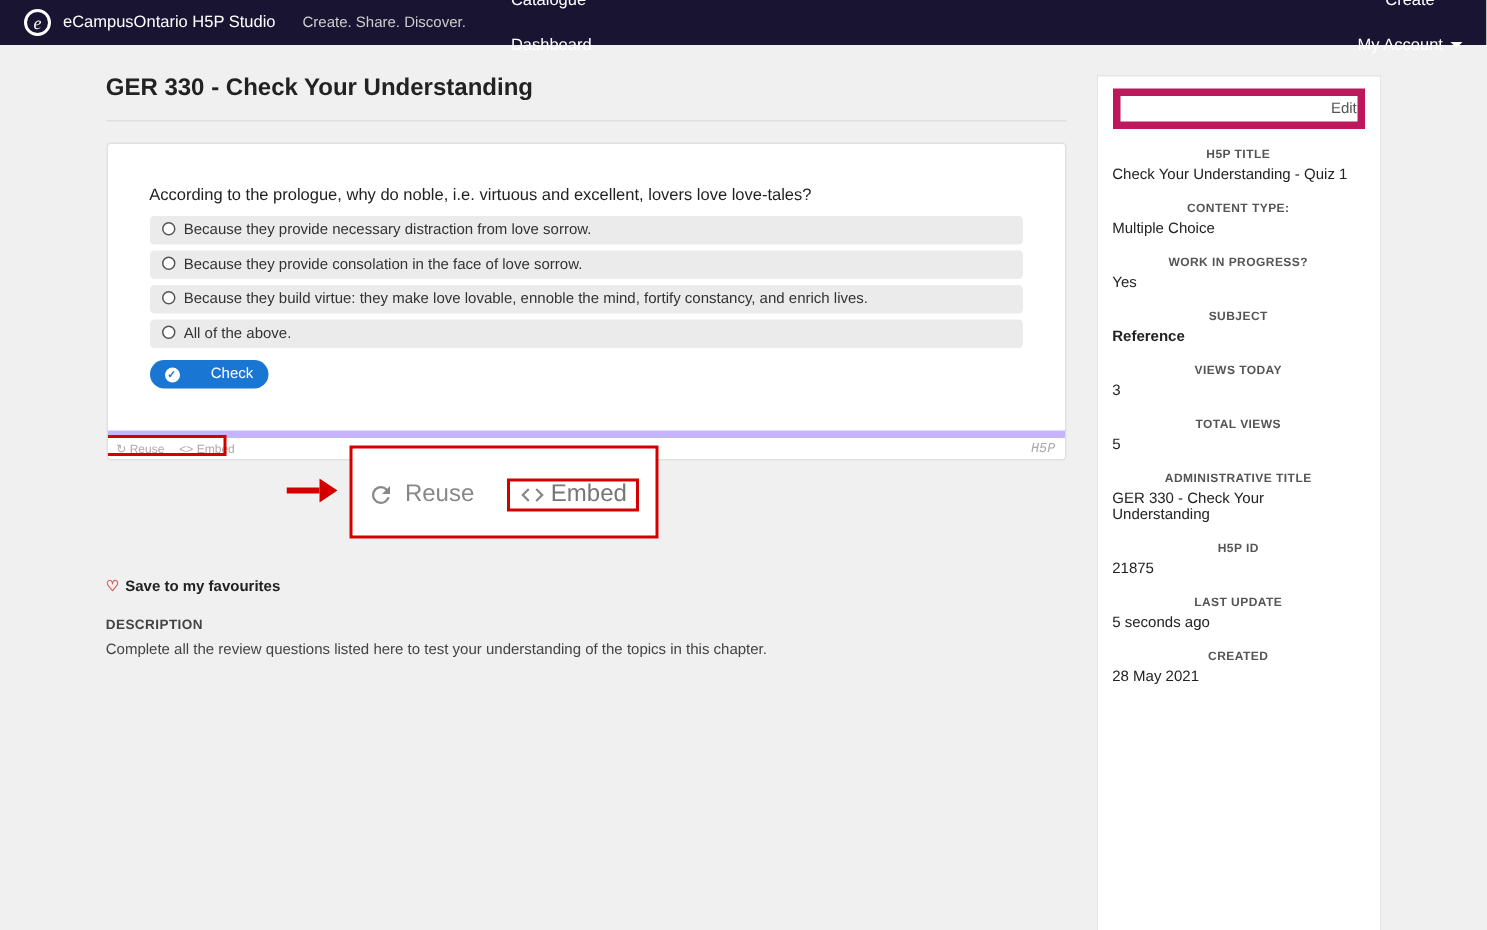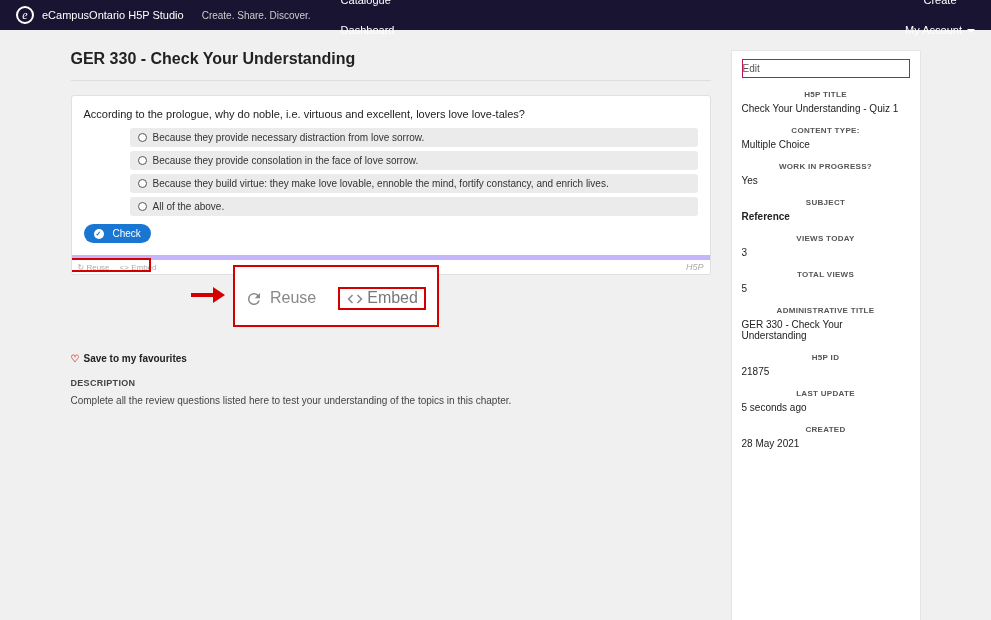--- a/index.html
+++ b/index.html
@@ -18,29 +18,29 @@
     
     .page { max-width: 870px; margin: 0 auto; display: flex; gap: 20px; padding: 20px 10px; align-items: flex-start; }
     .main { flex: 1; }
     .sidebar { width: 190px; background: #fff; border: 1px solid #e5e5e5; padding: 8px 10px 200px; }
 
     .page-title { font-size: 16px; font-weight: 700; color: #222; margin-bottom: 12px; }
     .title-rule { border: none; border-top: 1px solid #ddd; margin-bottom: 14px; }
 
     
     .quiz-card { background: #fff; border: 1px solid #e0e0e0; border-radius: 3px; padding: 0; overflow: hidden; }
-    .quiz-inner { padding: 12px; }
+    .quiz-inner { padding: 28px; }
     .question { font-size: 11px; color: #222; margin-bottom: 8px; }
     .options { display: flex; flex-direction: column; gap: 4px; }
-    .option { background: #ebebeb; border-radius: 3px; padding: 4px 8px; display: flex; align-items: center; gap: 6px; font-size: 10px; color: #333; cursor: pointer; margin-left: 46px; }
+    .option { background: #ebebeb; border-radius: 3px; padding: 4px 8px; display: flex; gap: 6px; font-size: 10px; color: #333; cursor: pointer; }
     .radio-dot { width: 9px; height: 9px; border: 1.5px solid #555; border-radius: 50%; flex-shrink: 0; background: #fff; }
-    .check-btn { margin-top: 8px; background: #1976d2; color: #fff; border: none; border-radius: 12px; padding: 4px 10px; font-size: 10px; display: inline-flex; align-items: center; gap: 9px; cursor: pointer; }
+    .check-btn { margin-top: 8px; background: #1976d2; color: #fff; border: none; border-radius: 12px; padding: 4px 10px; font-size: 10px; display: inline-flex; align-items: center; gap: 21px; cursor: pointer; }
     .check-circle { width: 10px; height: 10px; background: #fff; border-radius: 50%; display: flex; align-items: center; justify-content: center; color: #1976d2; font-size: 7px; font-weight: bold; }
     .frame-footer { border-top: 5px solid #c4b5fd; padding: 2px 6px; display: flex; align-items: center; gap: 10px; font-size: 8px; color: #aaa; position: relative; }
-    .frame-footer .h5p-mark { margin-left: auto; font-style: italic; font-family: Liberation Sans, sans-serif; font-size: 9px; }
+    .frame-footer .h5p-mark { margin-left: auto; font-style: italic; font-family: Liberation Mono, monospace; font-size: 9px; }
 
     
     .red-box { border: 2px solid #d40000; position: absolute; pointer-events: none; }
     .small-red-box { left: -3px; top: -2px; width: 82px; height: 14px; }
 
     .callout-wrap { position: relative; margin-top: -10px; height: 70px; margin-left: 120px; }
     .arrow { position: absolute; left: 0; top: 22px; }
     .arrow svg { width: 34px; height: 16px; }
 
     .zoom-box { position: absolute; left: 42px; top: 0; width: 206px; height: 62px; border: 2px solid #d40000; background: #fff; }
@@ -49,21 +49,21 @@
     .reuse-icon svg, .embed-icon svg { width: 18px; height: 18px; vertical-align: middle; margin-right: 3px; }
     .embed-box { border: 2px solid #d40000; padding: 0 6px; display: inline-flex; align-items: center; }
 
     .save-fav { margin-top: 18px; display: flex; align-items: center; gap: 4px; font-size: 10px; font-weight: 700; color: #222; }
     .heart { color: #d9534f; }
 
     .desc-label { margin-top: 14px; font-size: 9px; font-weight: 700; color: #444; letter-spacing: 0.3px; }
     .desc-text { margin-top: 6px; font-size: 10px; color: #444; line-height: 1.4; }
 
     
-    .edit-box { border: 1px solid #be185d; text-align: left; font-size: 10px; padding: 3px 0; color: #555; margin-bottom: 12px; cursor: pointer; }
+    .edit-box { border: 5px solid #be185d; text-align: right; font-size: 10px; padding: 3px 0; color: #555; margin-bottom: 12px; cursor: pointer; }
     .meta-label { font-size: 8px; font-weight: 700; color: #555; letter-spacing: 0.3px; text-transform: uppercase; margin-top: 12px; text-align: center; }
     .meta-value { font-size: 10px; color: #222; margin-top: 4px; }
     .meta-value.strong { font-weight: 700; }
     .meta-label.first { margin-top: 0; }
   </style>
 </head>
 <body>
 
 <div class="navbar">
   <div class="nav-logo">

